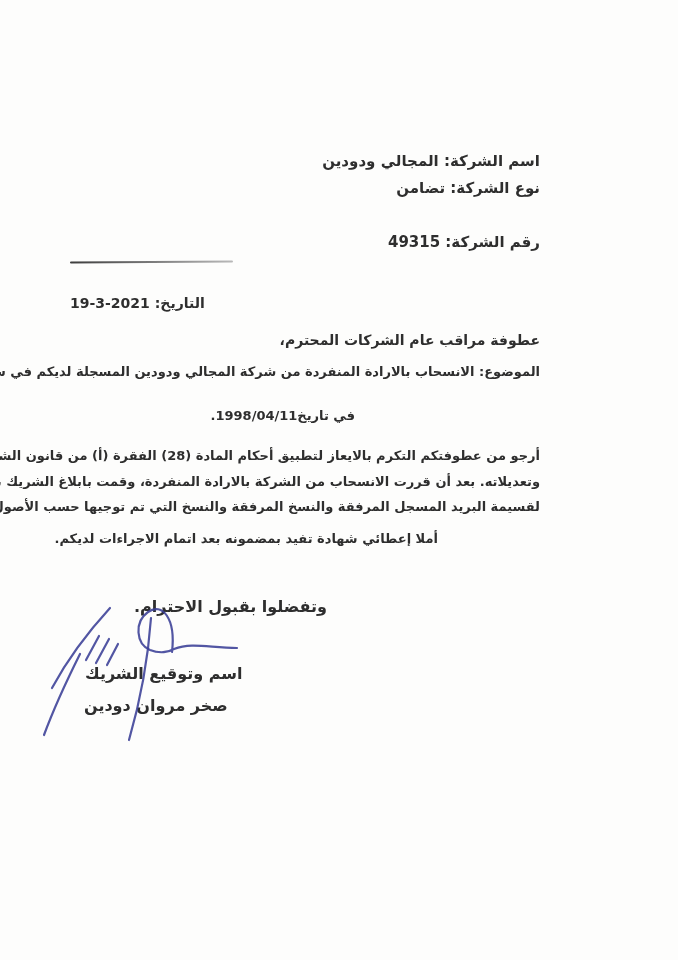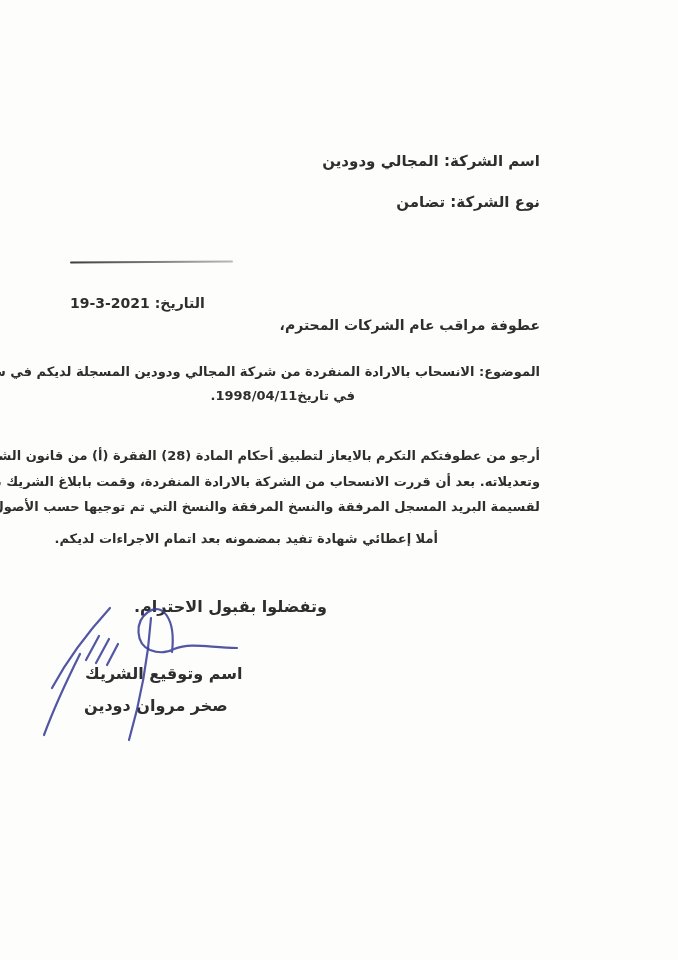--- a/index.html
+++ b/index.html
@@ -59,30 +59,31 @@
     stroke-linejoin: round;
     opacity: 0.88;
   }
 </style>
 </head>
 <body>
 
 <div class="page">
 
   <div class="line company" style="top:152px; right:88px;" dir="rtl">اسم الشركة: المجالي ودودين</div>
-  <div class="line company" style="top:193px; right:88px;" dir="rtl">نوع الشركة: تضامن</div>
+  <div class="line company" style="top:179px; right:88px;" dir="rtl">نوع الشركة: تضامن</div>
+  <div class="line company" style="top:233px; right:88px;" dir="rtl">رقم الشركة: 49315</div>
 
   <div class="divider"></div>
 
   <div class="line meta" style="top:295px; left:70px;" dir="rtl">التاريخ: 2021-3-19</div>
 
-  <div class="line meta" style="top:317px; right:88px;" dir="rtl">عطوفة مراقب عام الشركات المحترم،</div>
+  <div class="line meta" style="top:332px; right:88px;" dir="rtl">عطوفة مراقب عام الشركات المحترم،</div>
 
   <div class="line subject" style="top:364px; right:88px;" dir="rtl">الموضوع: الانسحاب بالارادة المنفردة من شركة المجالي ودودين المسجلة لديكم في سجل شركات التضامن والتي سجلت</div>
-  <div class="line subject" style="top:388px; right:273px;" dir="rtl">في تاريخ1998/04/11.</div>
+  <div class="line subject" style="top:408px; right:273px;" dir="rtl">في تاريخ1998/04/11.</div>
 
   <div class="line body-ln" style="top:448px; right:88px;" dir="rtl">أرجو من عطوفتكم التكرم بالايعاز لتطبيق أحكام المادة (28) الفقرة (أ) من قانون الشركات رقم (22) لسنة 1997</div>
   <div class="line body-ln" style="top:474px; right:88px;" dir="rtl">وتعديلاته. بعد أن قررت الانسحاب من الشركة بالارادة المنفردة، وقمت بابلاغ الشريك بالبريد المسجل على عنوانه وفقاً</div>
   <div class="line body-ln" style="top:499px; right:88px;" dir="rtl">لقسيمة البريد المسجل المرفقة والنسخ المرفقة والنسخ التي تم توجيها حسب الأصول.</div>
 
   <div class="line body-ln" style="top:531px; right:190px;" dir="rtl">أملا إعطائي شهادة تفيد بمضمونه بعد اتمام الاجراءات لديكم.</div>
 
   <div class="line small" style="top:597px; right:301px;" dir="rtl">وتفضلوا بقبول الاحترام.</div>
 
   <svg class="sig-svg" viewBox="0 0 220 155" aria-hidden="true">

